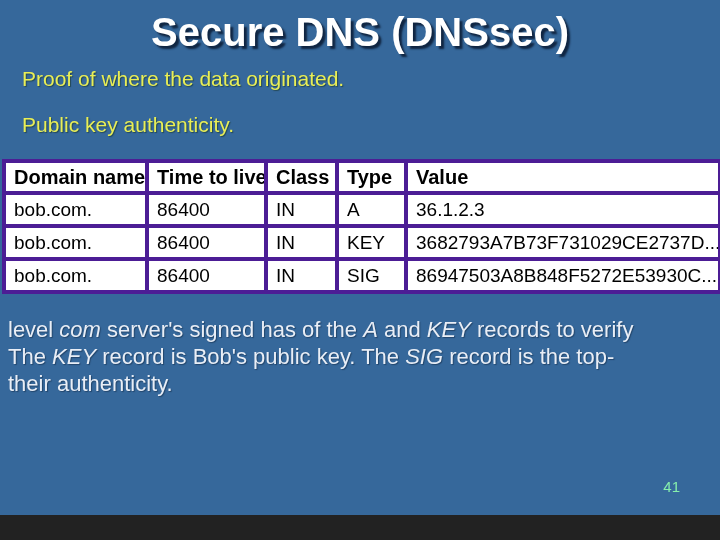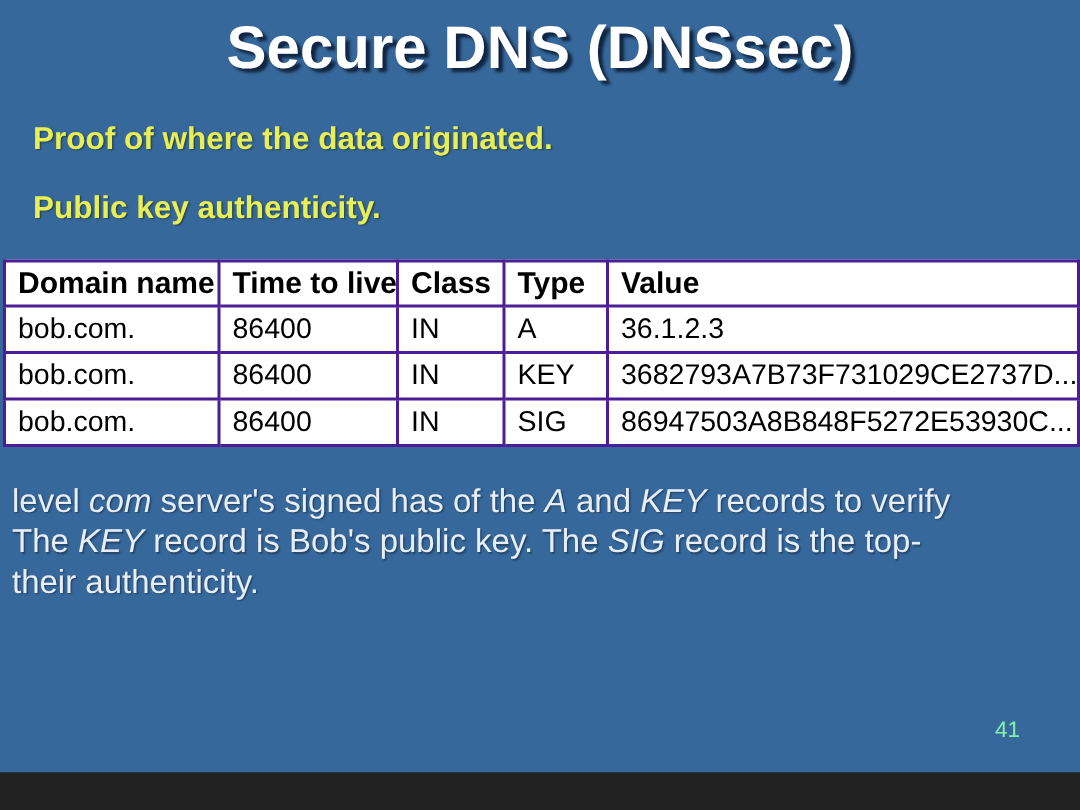--- a/index.html
+++ b/index.html
@@ -6,37 +6,37 @@
   .slide {
     position:relative; width:720px; height:515px;
     background:#36689b; overflow:hidden;
     font-family:"Liberation Sans", sans-serif;
   }
   .title {
     text-align:center; padding-top:10px;
     font-size:40px; font-weight:bold; color:#ffffff;
     text-shadow:3px 3px 2px rgba(12,30,55,0.9);
   }
-  .bullets { margin:26px 0 0 22px;font-weight:bold; }
+  .bullets { margin:12px 0 0 22px; }
   .bullet {
     color:#e9ee56; font-size:21px; line-height:24px; margin-bottom:22px;
     text-shadow:1px 1px 1px rgba(20,45,25,0.55);
   }
   .example {
     margin:6px 0 0 8px; font-size:24px; color:#f3f7fb;
     text-shadow:1px 1px 1px rgba(15,35,60,0.6);
   }
   .it { font-style:italic; }
   .bd { font-weight:bold; }
   table {
     width:716px; margin:10px 0 0 2px;
     border-collapse:collapse; background:#ffffff; table-layout:fixed;
   }
   th, td {
-    border:2px solid #4c1d95; color:#000000;
+    border:4px solid #4c1d95; color:#000000;
     padding:2px 2px 2px 8px; text-align:left;
     white-space:nowrap; overflow:hidden;
   }
   th { font-size:20px; height:24px; }
   td { font-size:19px; height:25px; font-weight:normal; }
   .para {
     margin:22px 0 0 8px; color:#e9eef6; font-size:22px; line-height:27px;
     text-shadow:1px 1px 1px rgba(15,35,60,0.5);
   }
   .pagenum {

